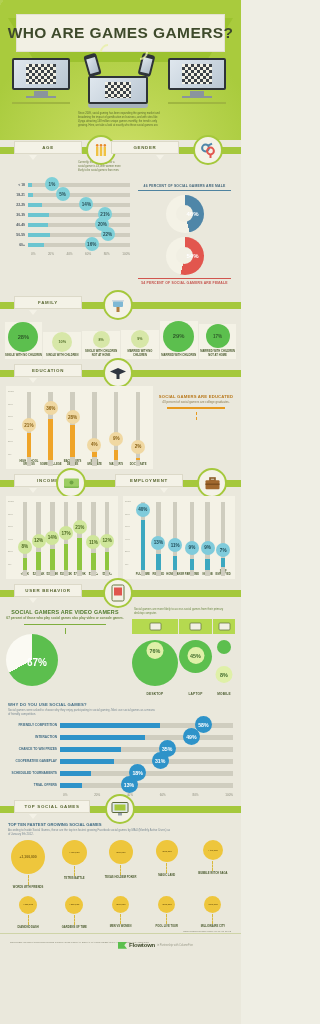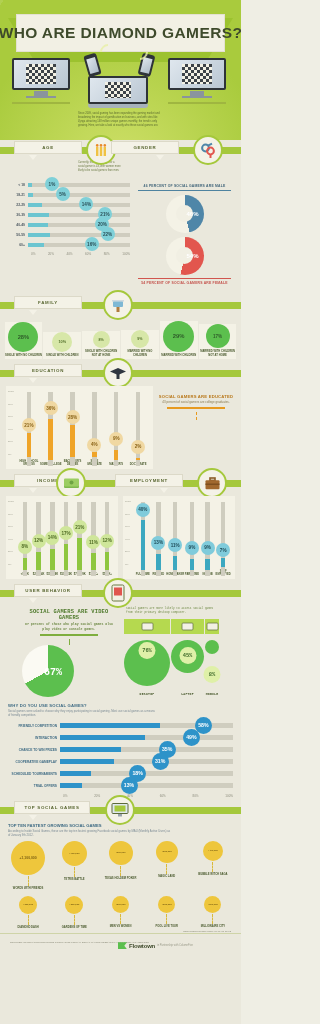--- a/index.html
+++ b/index.html
@@ -143,21 +143,21 @@
   .flag{width:9px;height:7px;background:#5cbf4e;clip-path:polygon(0 0,100% 0,70% 50%,100% 100%,0 100%);}
 </style>
 </head>
 <body>
 
 <div class="page">
 
   <div class="hero">
     <div class="hero-wings"></div>
     <div class="title-plate">
-      <h1>WHO ARE DIAMOND GAMERS?</h1>
+      <h1>WHO ARE GAMES GAMERS?</h1>
     </div>
     <div class="devices">
       <div class="monitor" style="left:12px;top:0;">
         <div class="mon-screen">
             <div class="board"></div>
           </div>
         <div class="mon-stand"></div>
           <div class="mon-base"></div>
           <div class="mon-line"></div>
       </div>
@@ -535,21 +535,21 @@
         <span>USER BEHAVIOR</span>
       </div>
     <div class="medal" style="left:103px;">
       <svg width="14" height="18" viewBox="0 0 14 18">
           <rect x="1" y="1" width="12" height="16" rx="1.5" fill="#f2f0e4" stroke="#6a7a44" stroke-width="1"></rect>
           <rect x="3" y="3.5" width="8" height="8" fill="#e0554e"></rect>
         </svg>
     </div>
   </div>
 
-  <div style="display:flex;padding:2px 22px 2px;gap:8px;font-family:Liberation Mono, monospace;">
+  <div style="display:flex;padding:2px 6px 2px;gap:8px;">
     <div style="width:118px;padding-top:4px;">
       <div class="ub-title" style="text-align:center;">SOCIAL GAMERS ARE VIDEO GAMERS</div>
       <div class="ub-sub" style="text-align:center;margin-top:1px;">67 percent of those who play social games also play video or console games.</div>
       <div style="height:1.5px;background:#7fae3e;margin:3px 18px;"></div>
       <div style="width:0;border-left:1px dashed #7fae3e;height:6px;margin:0 auto;"></div>
       <div class="pie67" id="beh-pie" style="background: conic-gradient(rgb(92, 191, 78) 0%, rgb(92, 191, 78) 67%, rgb(251, 250, 243) 67%, rgb(251, 250, 243) 100%);">
         <span class="v">67%</span>
       </div>
     </div>
     <div style="flex:1;">

